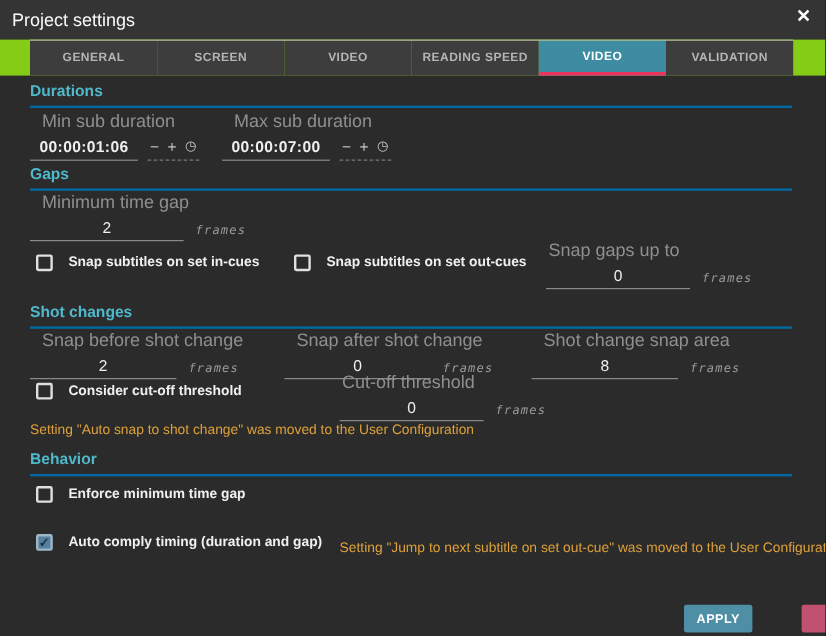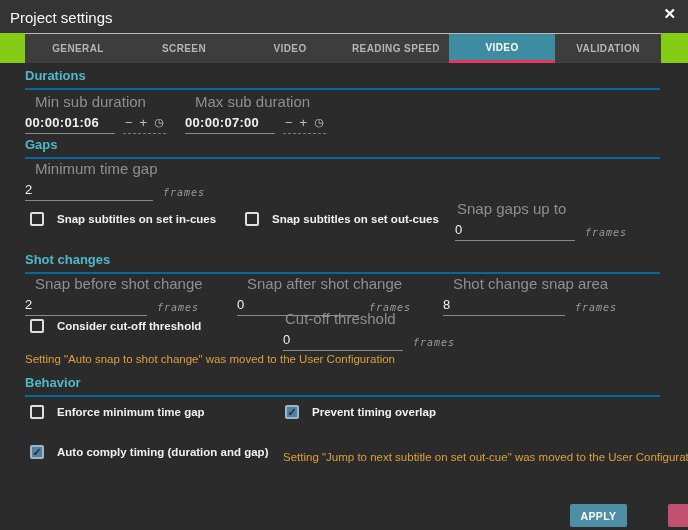--- a/index.html
+++ b/index.html
@@ -24,21 +24,21 @@
   .tab.on { background:#3e8ca2; color:#ffffff; border-bottom:3px solid #e8365f; }
   
   .sec {
     position:absolute; left:25px; width:635px;
     color:#4fb9cb; font-size:13px; font-weight:bold;
     padding-bottom:5px; border-bottom:2px solid #0369a1;
   }
   
   .field { position:absolute; }
   .flabel { margin-left:10px; font-size:15px; color:#8f8f8f; margin-bottom:5px; white-space:nowrap; }
-  .frow { display:flex; align-items:flex-end; }
+  .frow { display:flex; align-items:flex-end;text-align:center; }
   .fvalue {
     font-size:13px; color:#efefef; border-bottom:1px solid #8a8a8a;
     padding-bottom:3px; white-space:nowrap;
   }
   .funit {
     margin-left:10px; padding-bottom:3px;
     font-family:"DejaVu Sans Mono", monospace; font-style:italic;
     font-size:10px; letter-spacing:1px; color:#9c9c9c;
   }
   .tcvalue { font-weight:bold; letter-spacing:.3px; width:90px; }
@@ -187,24 +187,20 @@
 
   <div class="notice" style="top:353px; left:25px">Setting "Auto snap to shot change" was moved to the User Configuration</div>
 
   <div class="sec" style="top:375px">Behavior</div>
 
   <div class="cbrow" style="top:405px; left:30px">
     <span class="cb"></span>
     <span class="cblabel">Enforce minimum time gap</span>
   </div>
 
-  <div class="cbrow" style="top:405px; left:285px">
-    <span class="cb on"></span>
-    <span class="cblabel">Prevent timing overlap</span>
-  </div>
 
   <div class="cbrow" style="top:445px; left:30px">
     <span class="cb on"></span>
     <span class="cblabel">Auto comply timing (duration and gap)</span>
   </div>
 
   <div class="notice" style="top:451px; left:283px">Setting "Jump to next subtitle on set out-cue" was moved to the User Configuration</div>
 
   <button class="btn btn-apply">APPLY</button>
   <button class="btn btn-cancel">CANCEL</button>

